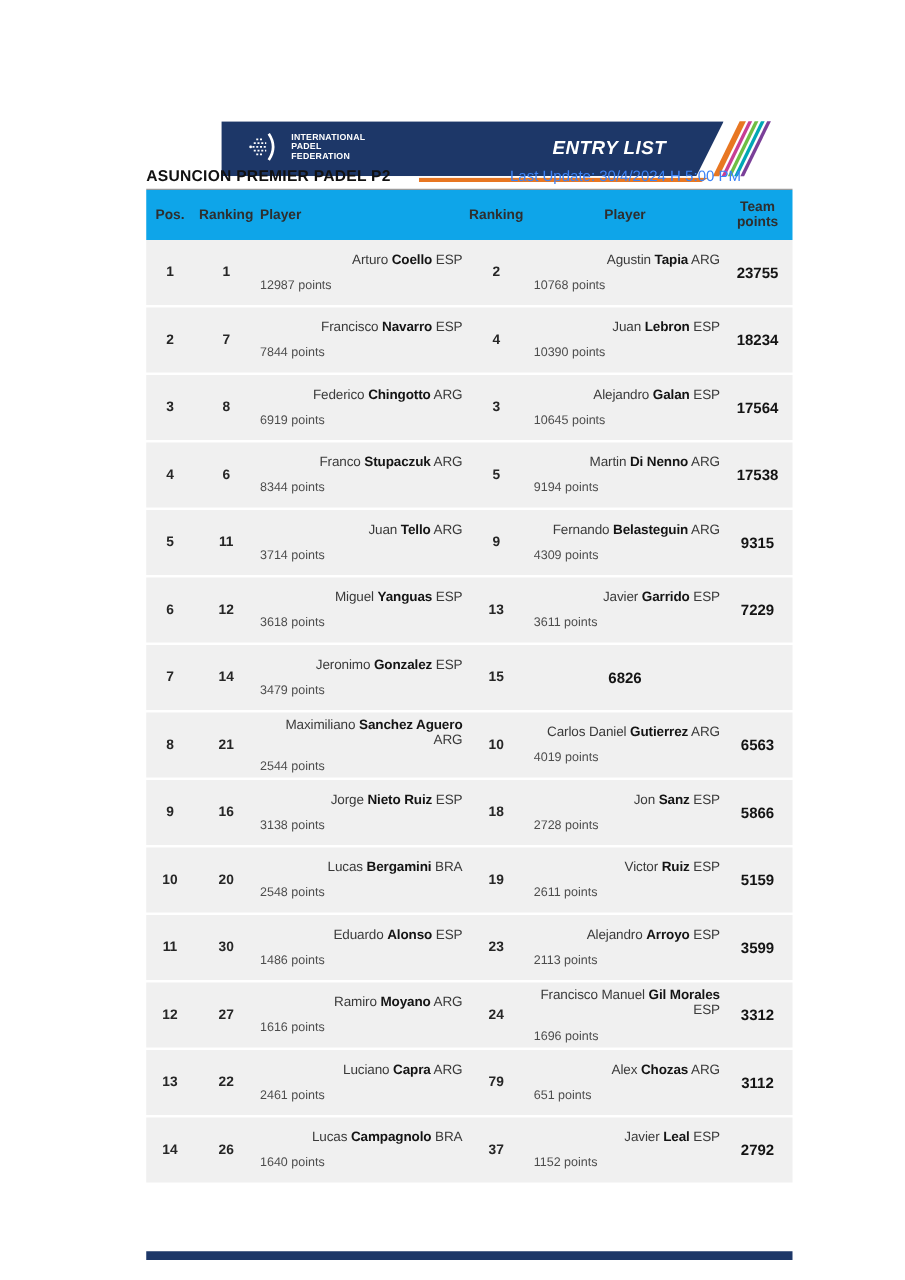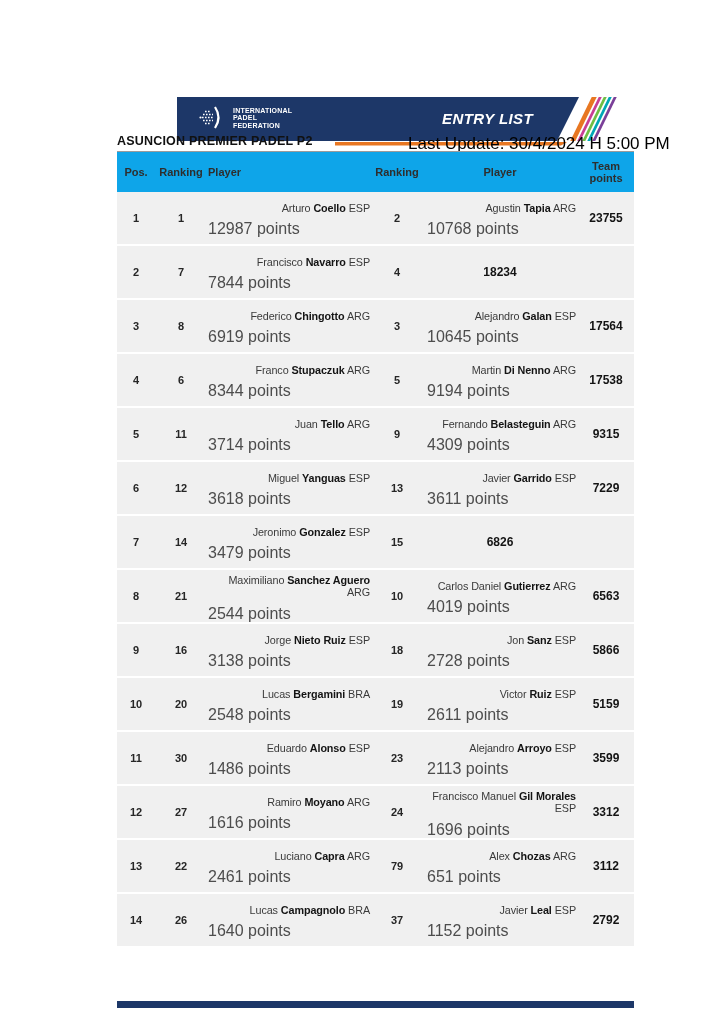--- a/index.html
+++ b/index.html
@@ -23,35 +23,35 @@
   }
   .stripes{position:absolute;left:404px;top:0;height:44px;display:flex;gap:2px;transform:skewX(-26deg);}
   .stripe{width:3px;height:44px;}
   .stripe:first-child{width:5px;}
   .orange-underline{
     position:absolute;left:158px;top:45px;width:232px;height:3.5px;background:#e87722;
     clip-path:polygon(0 0,100% 0,calc(100% - 6px) 100%,0 100%);
   }
   
   .doc-title{position:absolute;left:117px;top:134px;font-size:12.5px;font-weight:bold;color:#111;letter-spacing:.2px;}
-  .last-update{position:absolute;left:408px;top:134px;font-size:17px;color:#000000;}
+  .last-update{position:absolute;left:408px;top:134px;font-size:12px;color:#3b82f6;}
   
   .entry-table{position:absolute;left:117px;top:151px;width:517px;border-top:1.5px solid #9b9b9b;}
   .thead,.trow{display:grid;grid-template-columns:38px 52px 165px 50px 156px 56px;}
   .thead{height:40px;align-items:center;background:#0ea5e9;}
   .thead .h{font-size:11px;font-weight:bold;color:#2e2e2e;text-align:center;line-height:12.5px;}
   .thead .h.left{text-align:left;padding-left:1px;}
   .trow{height:52px;background:#f0f0f0;margin-bottom:2px;align-items:center;}
   .c{min-width:0;}
   .num{text-align:center;font-weight:bold;font-size:11px;color:#262626;}
   .c.player{display:flex;flex-direction:column;justify-content:center;height:100%;gap:9px;padding:0 2px 0 1px;}
   .c.player.right{padding-left:5px;}
   .pname{font-size:10.8px;color:#3a3a3a;line-height:12.5px;letter-spacing:-.1px;text-align:right;}
   .pname b{color:#141414;}
-  .ppts{font-size:16px;color:#4d4d4d;line-height:11px;}
+  .ppts{font-size:10px;color:#4d4d4d;line-height:11px;}
   .c.total{text-align:center;font-weight:bold;font-size:12px;color:#141414;}
   
   .footer-bar{position:absolute;left:117px;top:1001px;width:517px;height:7px;background:#1d3768;}
 </style>
 </head>
 <body>
 
 <div class="banner">
   <div class="banner-bg"></div>
   <div class="logo">
@@ -114,20 +114,24 @@
   </div>
 
   <div class="trow">
     <div class="c num">2</div>
     <div class="c num">7</div>
     <div class="c player">
       <div class="pname"><span>Francisco</span> <b>Navarro</b> <span>ESP</span></div>
       <div class="ppts">7844 points</div>
     </div>
     <div class="c num">4</div>
+    <div class="c player right">
+      <div class="pname"><span>Juan</span> <b>Lebron</b> <span>ESP</span></div>
+      <div class="ppts">10390 points</div>
+    </div>
     <div class="c total">18234</div>
   </div>
 
   <div class="trow">
     <div class="c num">3</div>
     <div class="c num">8</div>
     <div class="c player">
       <div class="pname"><span>Federico</span> <b>Chingotto</b> <span>ARG</span></div>
       <div class="ppts">6919 points</div>
     </div>

